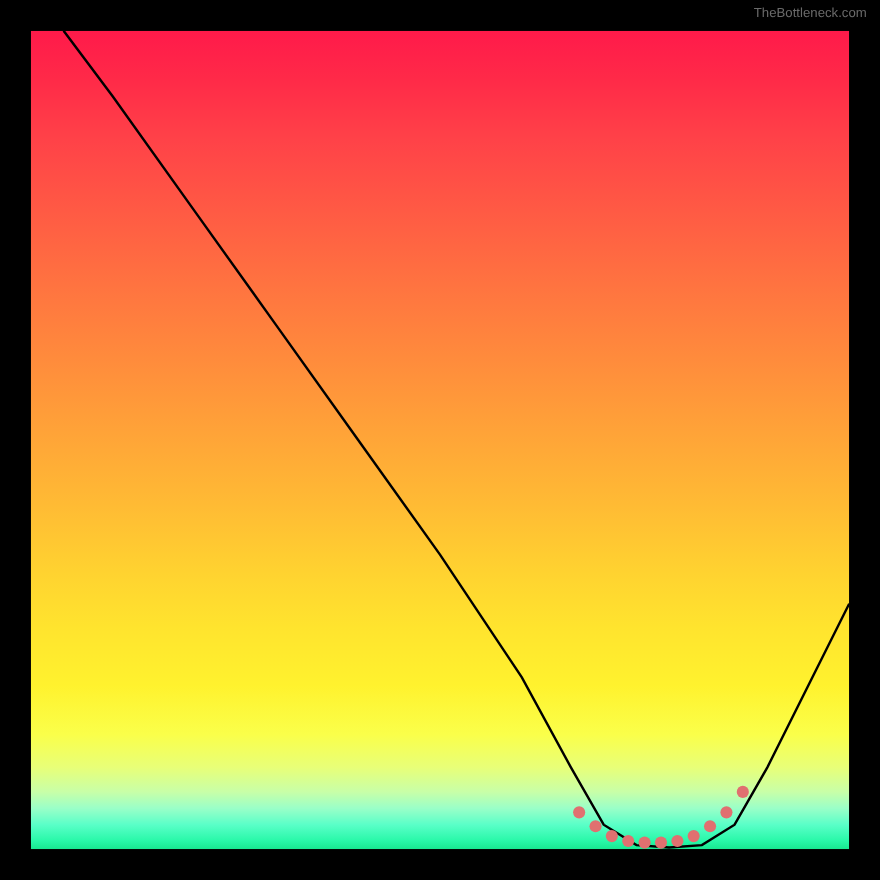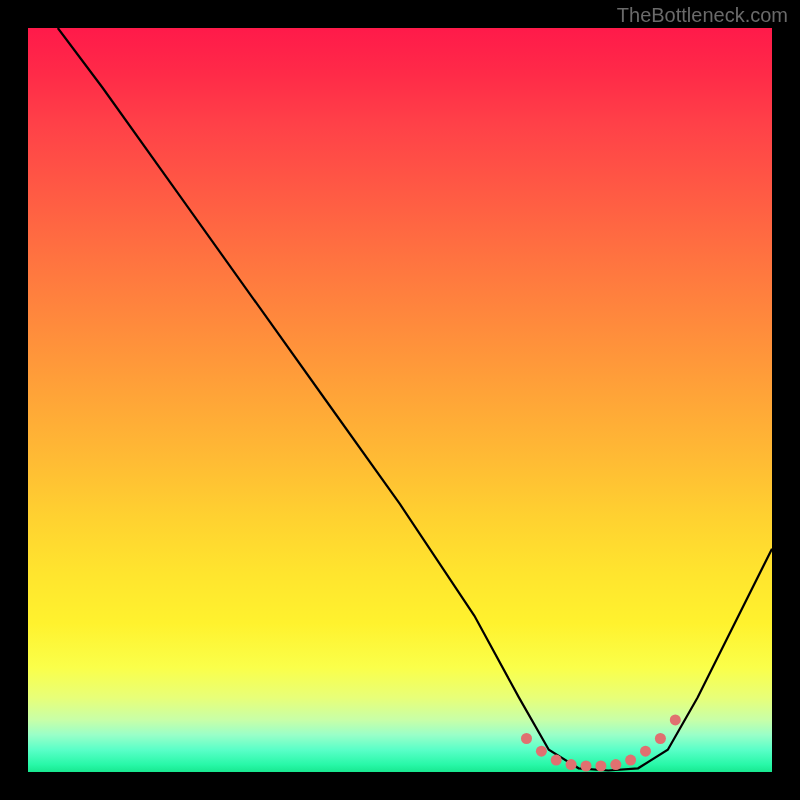--- a/index.html
+++ b/index.html
@@ -8,21 +8,21 @@
     height: 800px;
     background: #000;
     position: relative;
     font-family: Arial, sans-serif;
   }
   .watermark {
     position: absolute;
     top: 4px;
     right: 12px;
     color: #6a6a6a;
-    font-size: 20px;
+    font-size: 12px;
     font-weight: 500;
     z-index: 10;
   }
   .plot-area {
     position: absolute;
     left: 28px;
     top: 28px;
     width: 744px;
     height: 744px;
     overflow: hidden;

